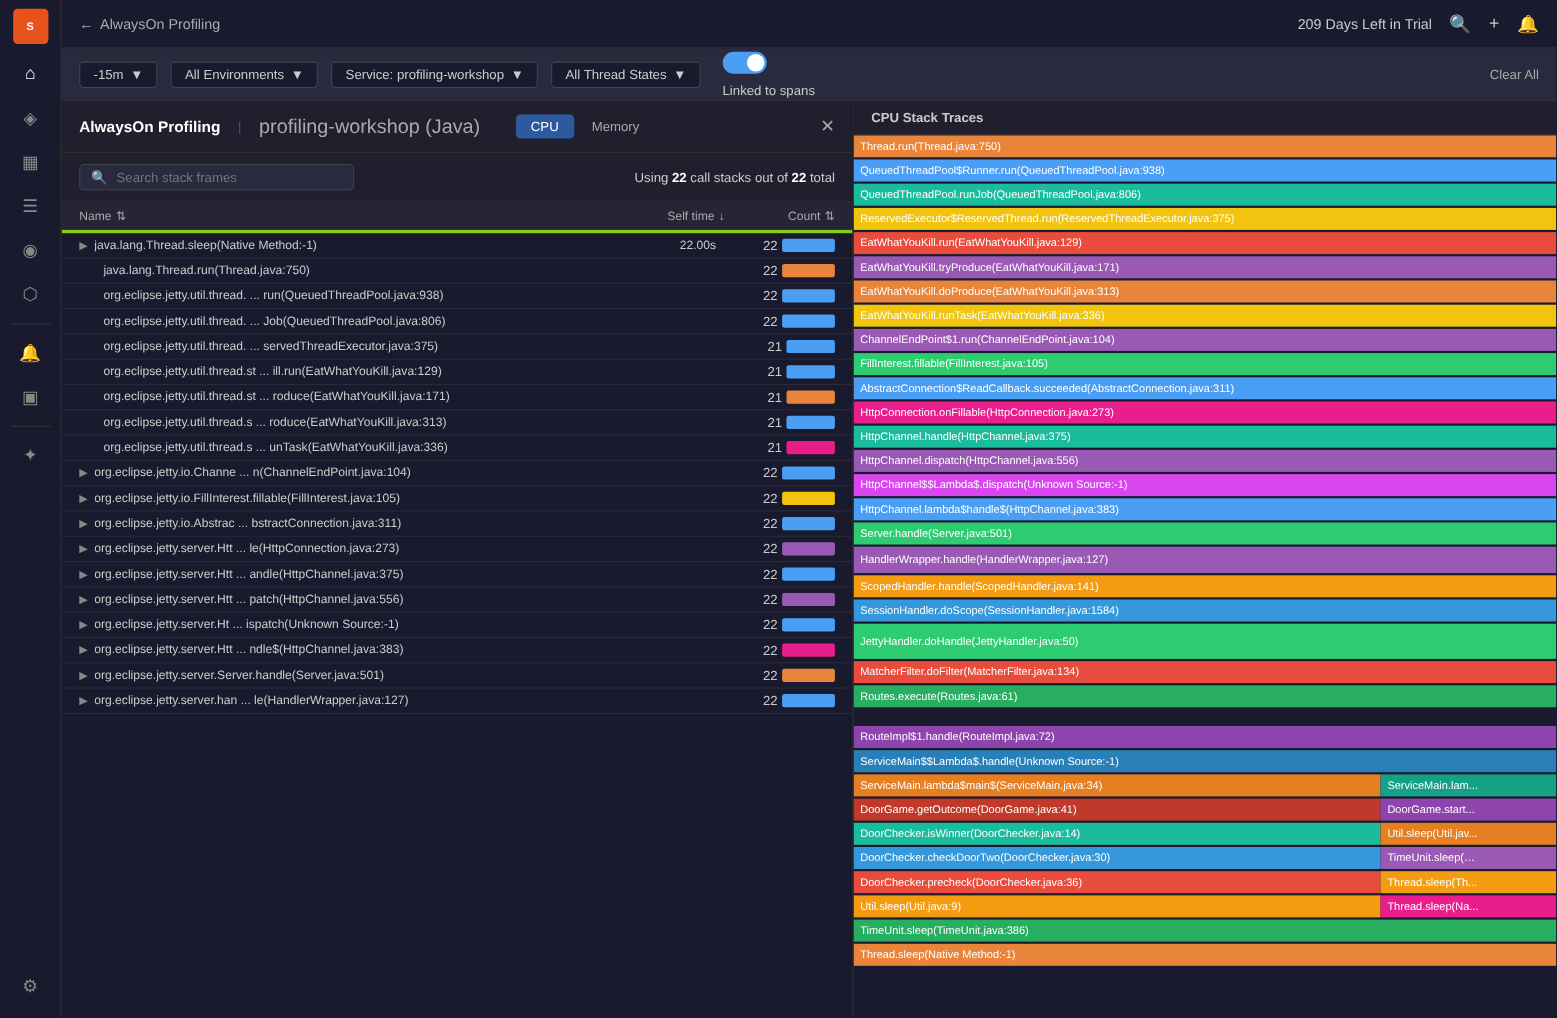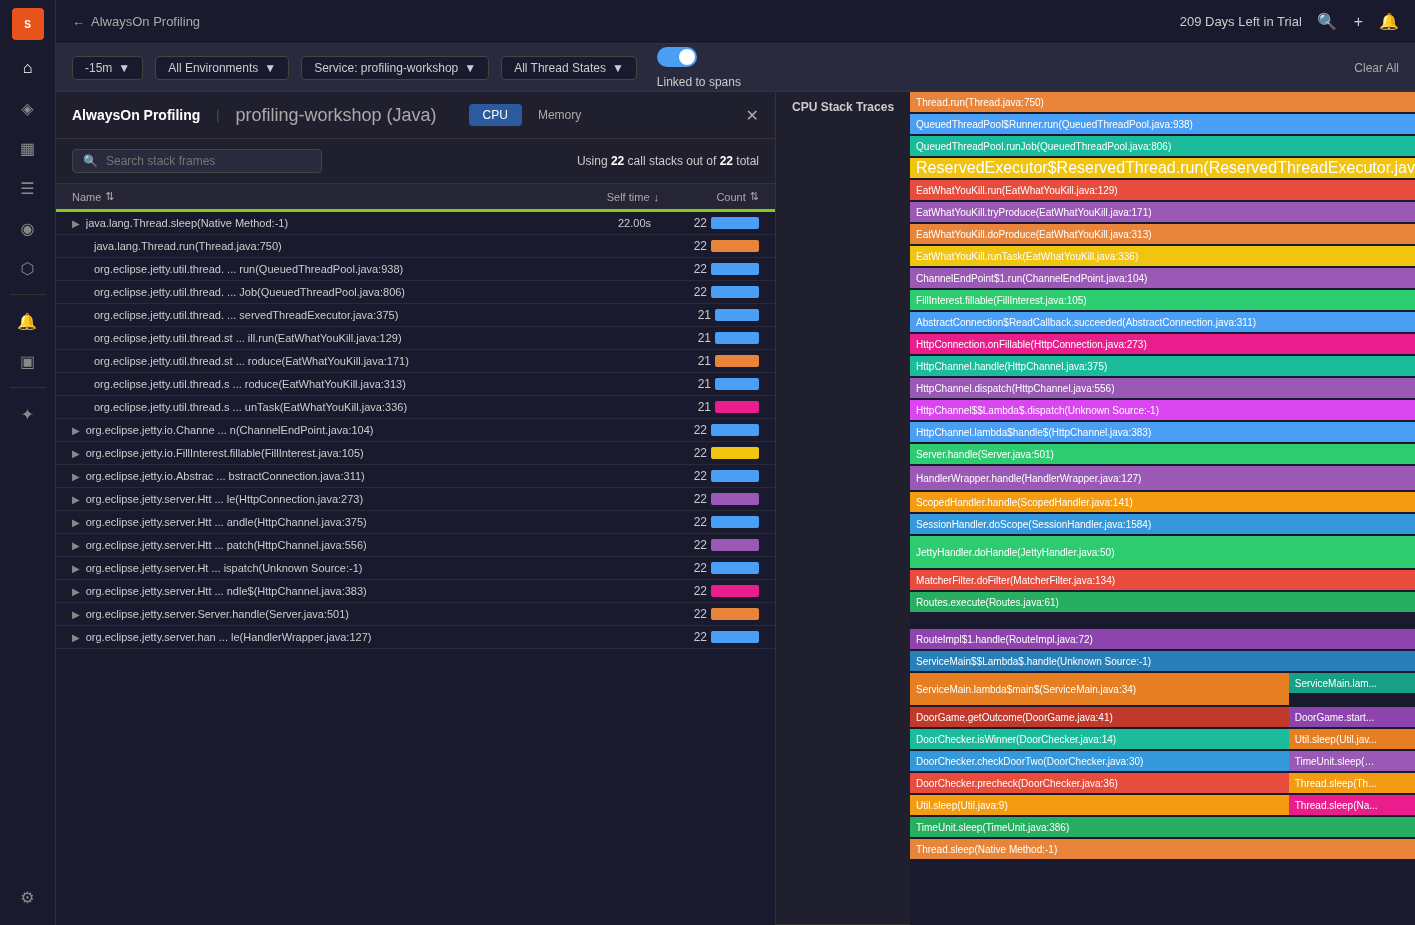--- a/index.html
+++ b/index.html
@@ -52,21 +52,21 @@
     .table-header { display: grid; grid-template-columns: 1fr 120px 100px; padding: 6px 16px; background: #252535; border-bottom: 3px solid #84cc16; position: sticky; top: 0; z-index: 1; }
     .col-header { font-size: 11px; color: #aaa; display: flex; align-items: center; gap: 4px; cursor: pointer; }
     .col-header.right { justify-content: flex-end; }
     .table-row { display: grid; grid-template-columns: 1fr 120px 100px; padding: 4px 16px; border-bottom: 1px solid #2a2a3a; align-items: center; }
     .row-name { font-size: 11px; color: #ccc; display: flex; align-items: center; gap: 6px; }
     .expand-icon { color: #888; font-size: 10px; cursor: pointer; }
     .row-selftime { font-size: 11px; color: #ccc; text-align: right; padding-right: 8px; }
     .bar { height: 12px; border-radius: 2px; }
 
     
-    .right-panel { flex: 1; display: flex; flex-direction: row; overflow: hidden; }
+    .right-panel { flex: 1; display: flex; flex-direction: column; overflow: hidden; }
     .right-header { padding: 8px 16px; background: #1f1f2e; border-bottom: 1px solid #333; font-size: 12px; font-weight: 600; color: #ccc; }
     .flame-container { flex: 1; overflow-y: auto; position: relative; }
     .flame-bar { height: 20px; display: flex; align-items: center; padding-left: 8px; font-size: 10px; color: white; cursor: pointer; white-space: nowrap; overflow: hidden; text-overflow: ellipsis; margin-bottom: 1px; }
 
     
     .sidebar-icon { width: 36px; height: 36px; display: flex; align-items: center; justify-content: center; color: #888; cursor: pointer; border-radius: 4px; margin: 2px; font-size: 16px; }
     .sidebar-icon.active { color: #fff; }
     .sidebar-divider { width: 36px; height: 1px; background: #333; margin: 6px 0; }
 
     
@@ -404,21 +404,21 @@
             <div style="display: flex; margin-bottom: 1px;">
               <div class="flame-bar" style="background: rgb(232, 133, 58); width: 100%; flex: 1 1 0%; font-size: 10px; color: white; padding: 0px 6px; height: 20px; display: flex; align-items: center; overflow: hidden; white-space: nowrap; text-overflow: ellipsis; cursor: pointer;">Thread.run(Thread.java:750)</div>
             </div>
             <div style="display: flex; margin-bottom: 1px;">
               <div class="flame-bar" style="background: rgb(74, 159, 245); width: 100%; flex: 1 1 0%; font-size: 10px; color: white; padding: 0px 6px; height: 20px; display: flex; align-items: center; overflow: hidden; white-space: nowrap; text-overflow: ellipsis; cursor: pointer;">QueuedThreadPool$Runner.run(QueuedThreadPool.java:938)</div>
             </div>
             <div style="display: flex; margin-bottom: 1px;">
               <div class="flame-bar" style="background: rgb(26, 188, 156); width: 100%; flex: 1 1 0%; font-size: 10px; color: white; padding: 0px 6px; height: 20px; display: flex; align-items: center; overflow: hidden; white-space: nowrap; text-overflow: ellipsis; cursor: pointer;">QueuedThreadPool.runJob(QueuedThreadPool.java:806)</div>
             </div>
             <div style="display: flex; margin-bottom: 1px;">
-              <div class="flame-bar" style="background: rgb(241, 196, 15); width: 100%; flex: 1 1 0%; font-size: 16px; color: white; padding: 0px 6px; height: 20px; display: flex; align-items: center; overflow: hidden; white-space: nowrap; text-overflow: ellipsis; cursor: pointer;">ReservedExecutor$ReservedThread.run(ReservedThreadExecutor.java:375)</div>
+              <div class="flame-bar" style="background: rgb(241, 196, 15); width: 100%; flex: 1 1 0%; font-size: 10px; color: white; padding: 0px 6px; height: 20px; display: flex; align-items: center; overflow: hidden; white-space: nowrap; text-overflow: ellipsis; cursor: pointer;">ReservedExecutor$ReservedThread.run(ReservedThreadExecutor.java:375)</div>
             </div>
             <div style="display: flex; margin-bottom: 1px;">
               <div class="flame-bar" style="background: rgb(231, 76, 60); width: 100%; flex: 1 1 0%; font-size: 10px; color: white; padding: 0px 6px; height: 20px; display: flex; align-items: center; overflow: hidden; white-space: nowrap; text-overflow: ellipsis; cursor: pointer;">EatWhatYouKill.run(EatWhatYouKill.java:129)</div>
             </div>
             <div style="display: flex; margin-bottom: 1px;">
               <div class="flame-bar" style="background: rgb(155, 89, 182); width: 100%; flex: 1 1 0%; font-size: 10px; color: white; padding: 0px 6px; height: 20px; display: flex; align-items: center; overflow: hidden; white-space: nowrap; text-overflow: ellipsis; cursor: pointer;">EatWhatYouKill.tryProduce(EatWhatYouKill.java:171)</div>
             </div>
             <div style="display: flex; margin-bottom: 1px;">
               <div class="flame-bar" style="background: rgb(232, 133, 58); width: 100%; flex: 1 1 0%; font-size: 10px; color: white; padding: 0px 6px; height: 20px; display: flex; align-items: center; overflow: hidden; white-space: nowrap; text-overflow: ellipsis; cursor: pointer;">EatWhatYouKill.doProduce(EatWhatYouKill.java:313)</div>
             </div>
@@ -470,21 +470,21 @@
             <div style="display: flex; margin-bottom: 16px;">
               <div class="flame-bar" style="background: rgb(39, 174, 96); width: 100%; flex: 1 1 0%; font-size: 10px; color: white; padding: 0px 6px; height: 20px; display: flex; align-items: center; overflow: hidden; white-space: nowrap; text-overflow: ellipsis; cursor: pointer;">Routes.execute(Routes.java:61)</div>
             </div>
             <div style="display: flex; margin-bottom: 1px;">
               <div class="flame-bar" style="background: rgb(142, 68, 173); width: 100%; flex: 1 1 0%; font-size: 10px; color: white; padding: 0px 6px; height: 20px; display: flex; align-items: center; overflow: hidden; white-space: nowrap; text-overflow: ellipsis; cursor: pointer;">RouteImpl$1.handle(RouteImpl.java:72)</div>
             </div>
             <div style="display: flex; margin-bottom: 1px;">
               <div class="flame-bar" style="background: rgb(41, 128, 185); width: 100%; flex: 1 1 0%; font-size: 10px; color: white; padding: 0px 6px; height: 20px; display: flex; align-items: center; overflow: hidden; white-space: nowrap; text-overflow: ellipsis; cursor: pointer;">ServiceMain$$Lambda$.handle(Unknown Source:-1)</div>
             </div>
             <div style="display: flex; margin-bottom: 1px;">
-              <div class="flame-bar" style="background: rgb(230, 126, 34); width: 75%; flex: 0 0 75%; font-size: 10px; color: white; padding: 0px 6px; height: 32px; display: flex; align-items: center; overflow: hidden; white-space: nowrap; text-overflow: ellipsis; cursor: pointer;">ServiceMain.lambda$main$(ServiceMain.java:34)</div>
+              <div class="flame-bar" style="background: rgb(230, 126, 34); width: 75%; flex: 0 0 75%; font-size: 10px; color: white; padding: 0px 6px; height: 20px; display: flex; align-items: center; overflow: hidden; white-space: nowrap; text-overflow: ellipsis; cursor: pointer;">ServiceMain.lambda$main$(ServiceMain.java:34)</div>
               <div style="background: rgb(22, 160, 133); flex: 0 0 25%; font-size: 10px; color: white; padding: 0px 6px; height: 20px; display: flex; align-items: center; overflow: hidden; white-space: nowrap; cursor: pointer;">ServiceMain.lam...</div>
             </div>
             <div style="display: flex; margin-bottom: 1px;">
               <div class="flame-bar" style="background: rgb(192, 57, 43); width: 75%; flex: 0 0 75%; font-size: 10px; color: white; padding: 0px 6px; height: 20px; display: flex; align-items: center; overflow: hidden; white-space: nowrap; text-overflow: ellipsis; cursor: pointer;">DoorGame.getOutcome(DoorGame.java:41)</div>
               <div style="background: rgb(142, 68, 173); flex: 0 0 25%; font-size: 10px; color: white; padding: 0px 6px; height: 20px; display: flex; align-items: center; overflow: hidden; white-space: nowrap; cursor: pointer;">DoorGame.start...</div>
             </div>
             <div style="display: flex; margin-bottom: 1px;">
               <div class="flame-bar" style="background: rgb(26, 188, 156); width: 75%; flex: 0 0 75%; font-size: 10px; color: white; padding: 0px 6px; height: 20px; display: flex; align-items: center; overflow: hidden; white-space: nowrap; text-overflow: ellipsis; cursor: pointer;">DoorChecker.isWinner(DoorChecker.java:14)</div>
               <div style="background: rgb(230, 126, 34); flex: 0 0 25%; font-size: 10px; color: white; padding: 0px 6px; height: 20px; display: flex; align-items: center; overflow: hidden; white-space: nowrap; cursor: pointer;">Util.sleep(Util.jav...</div>
             </div>

